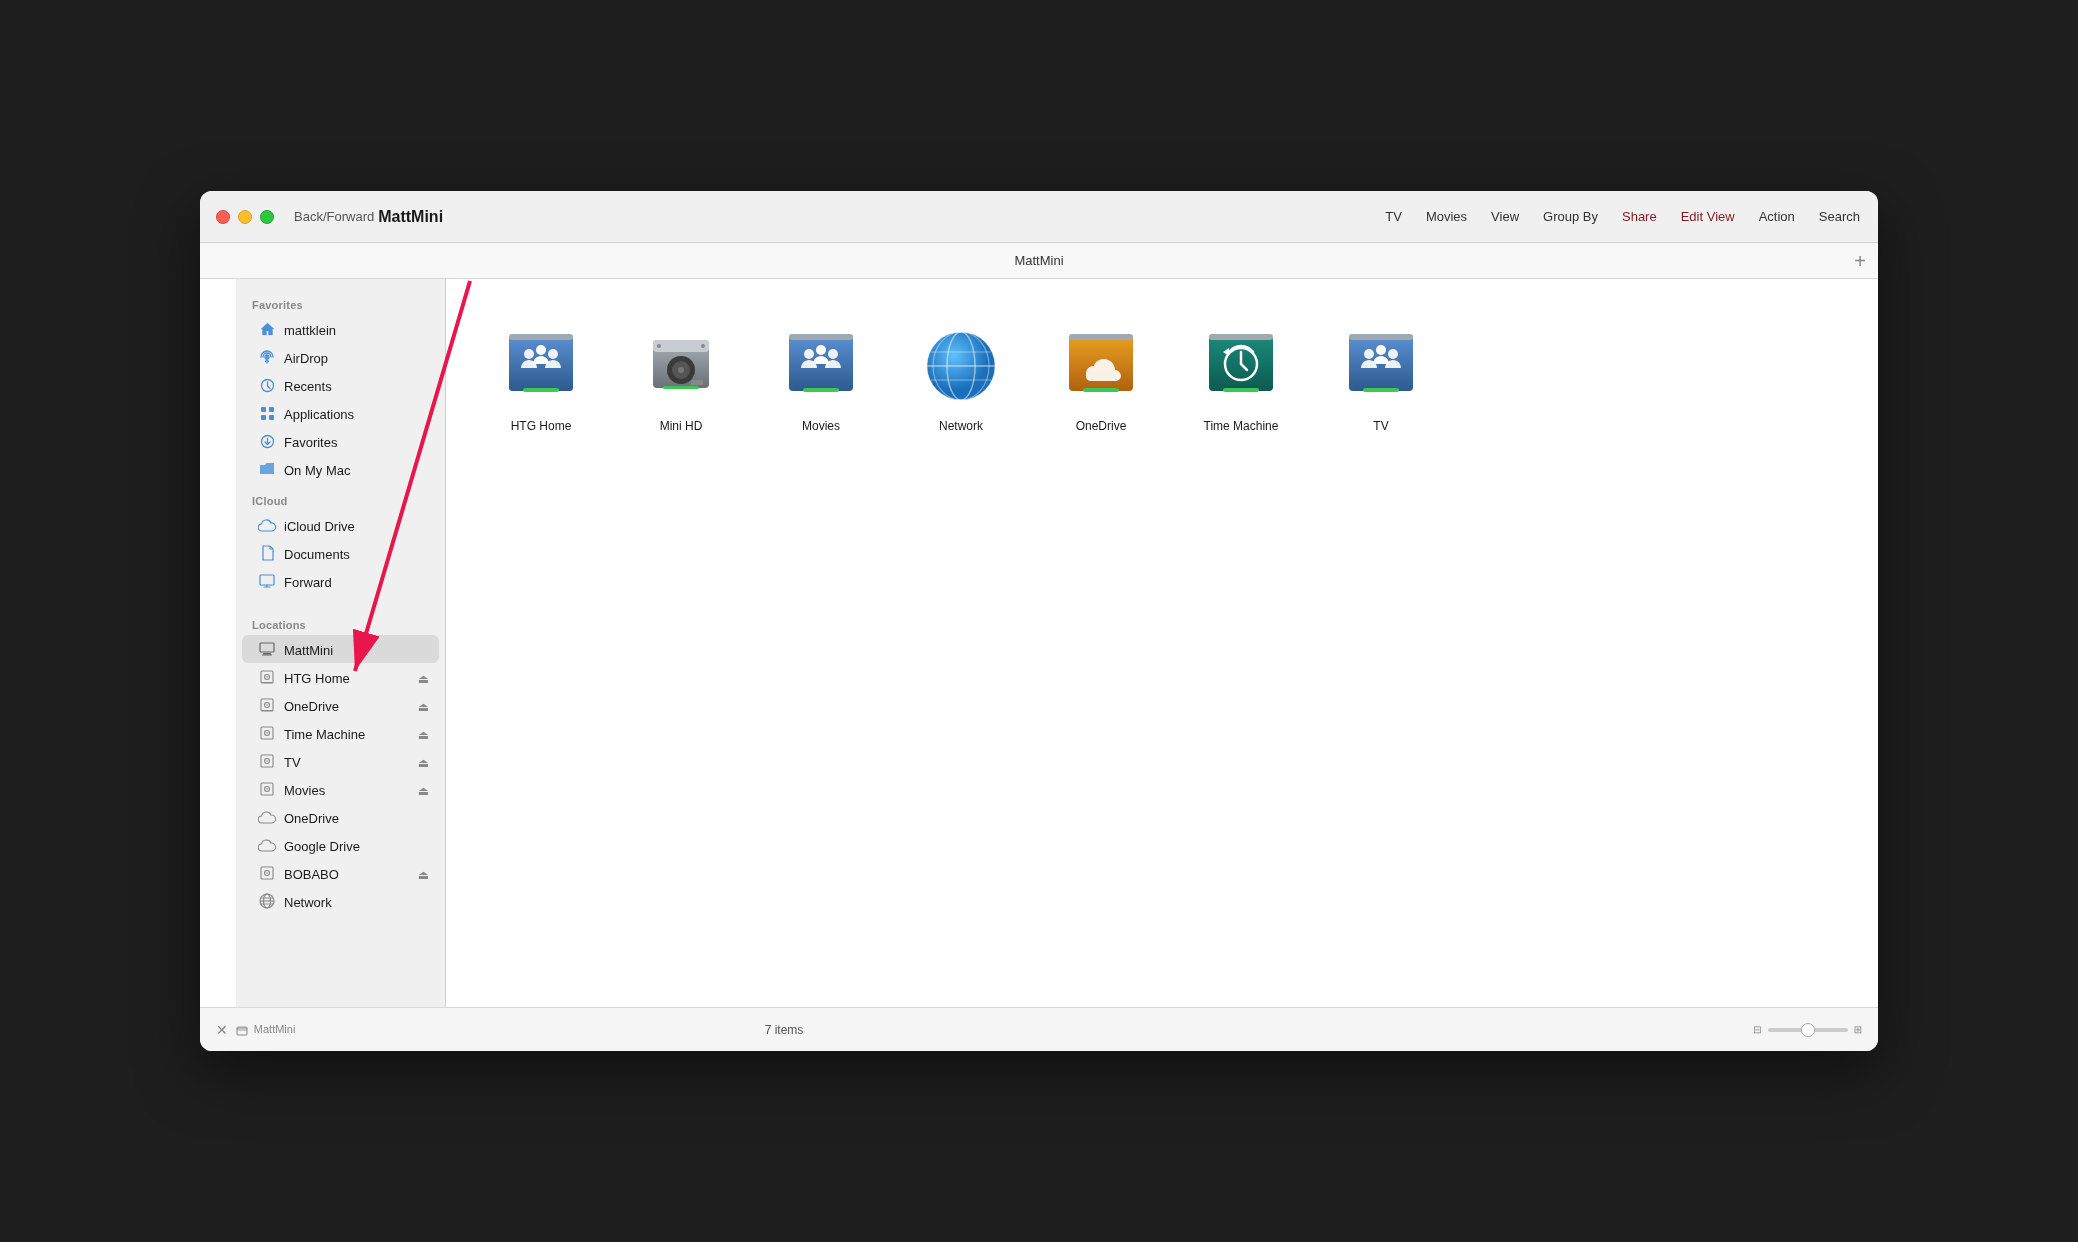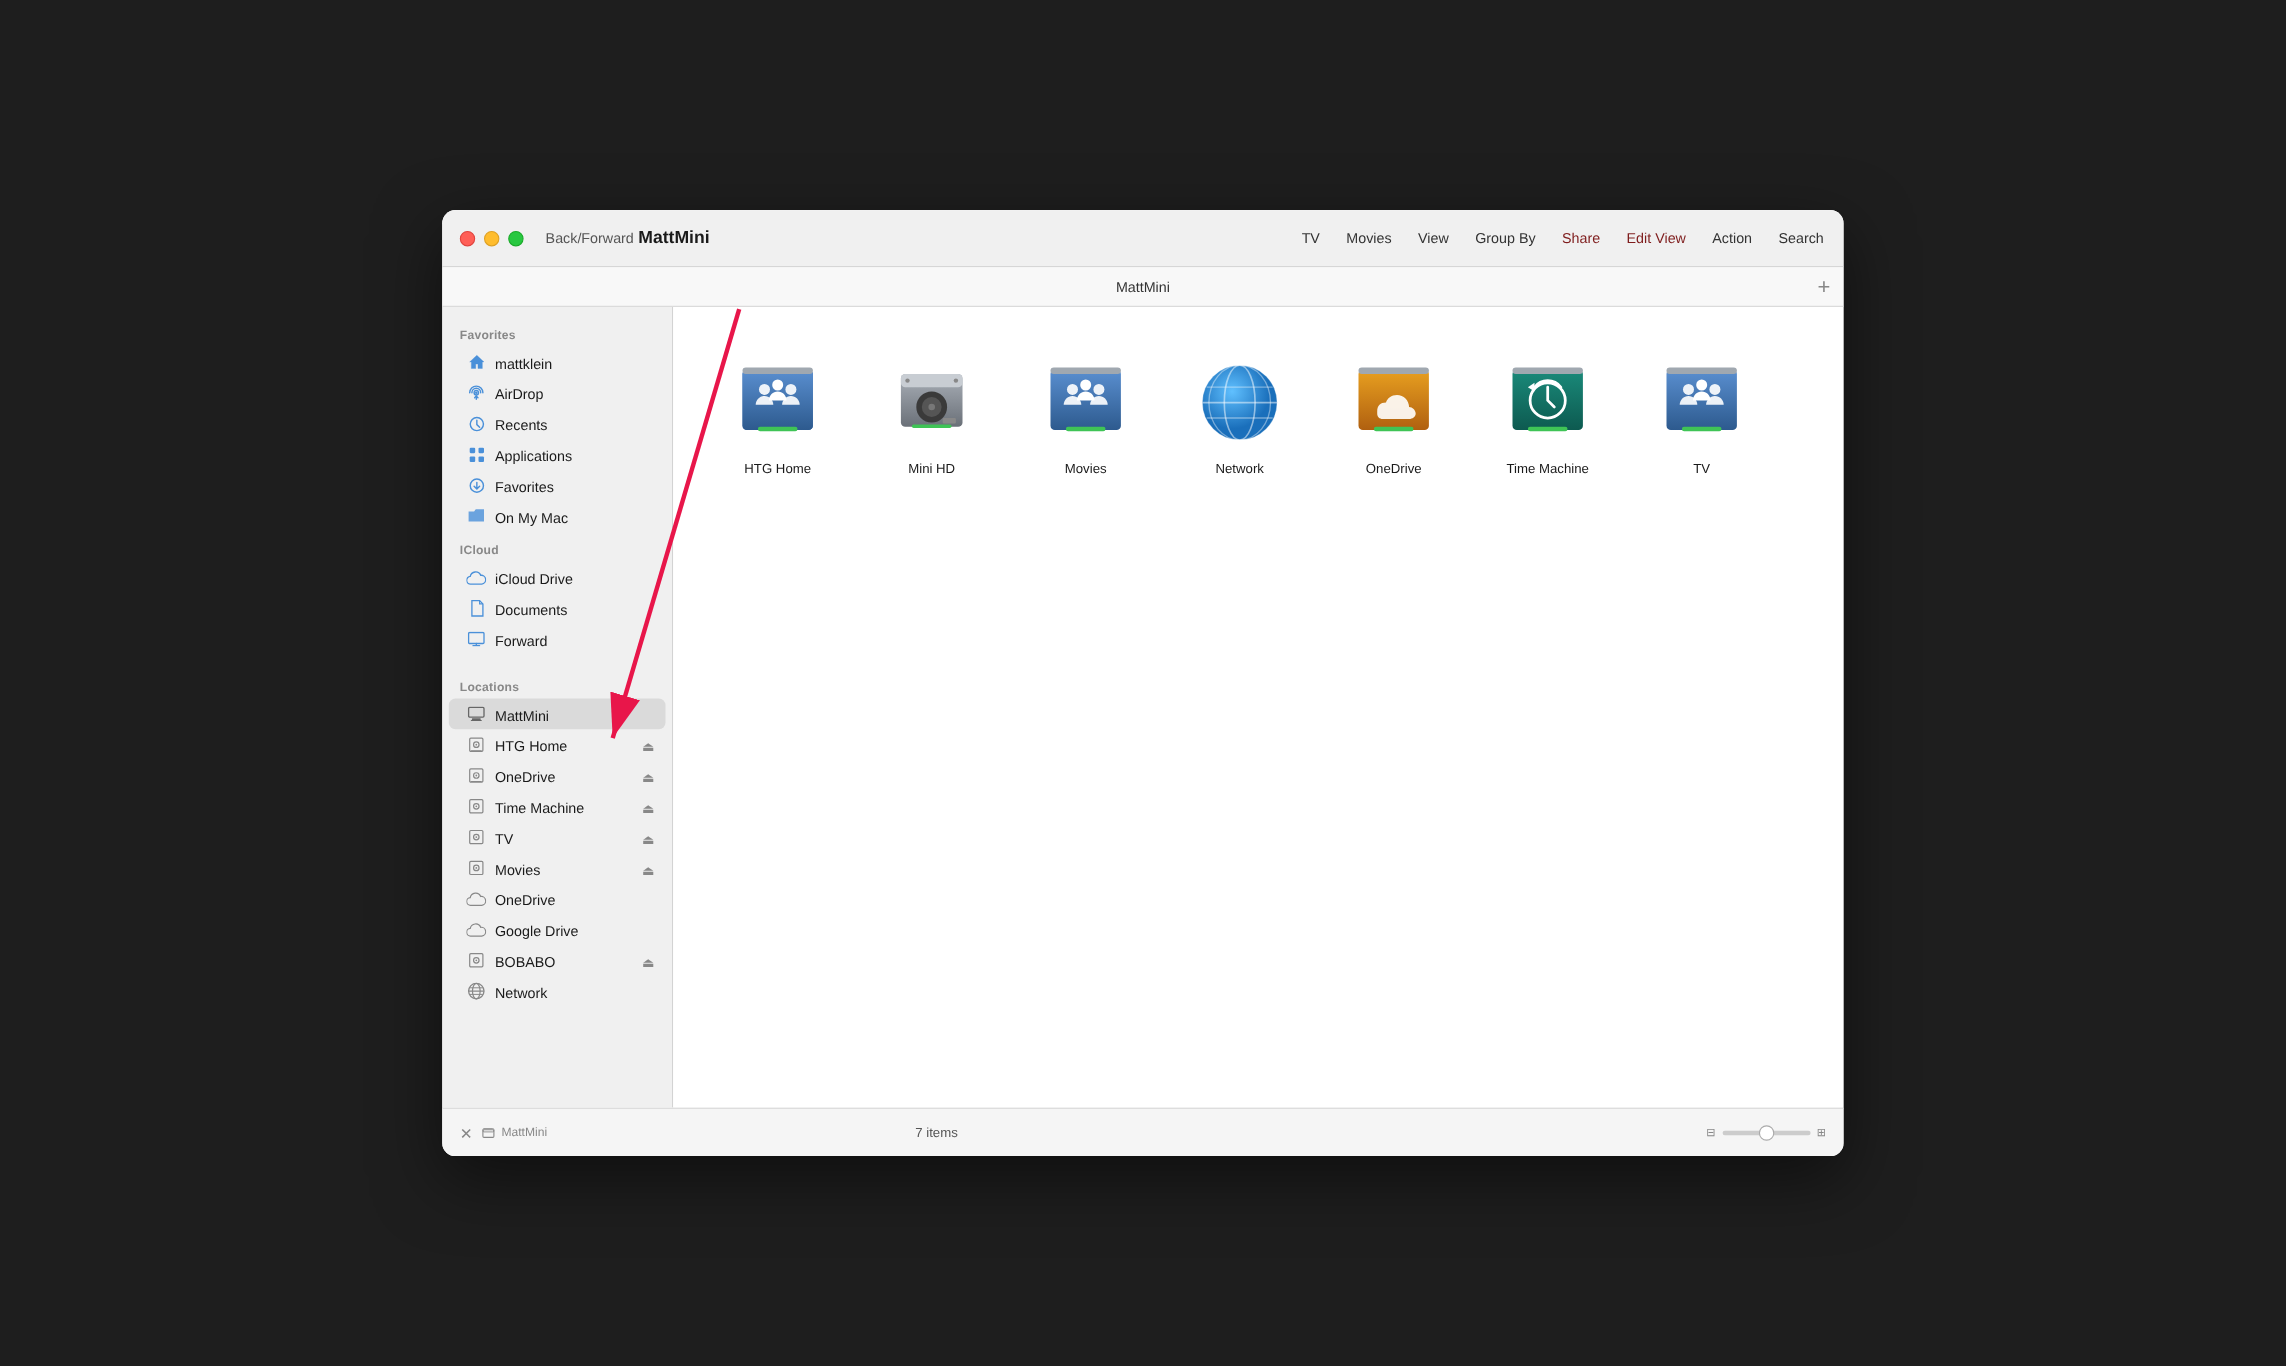--- a/index.html
+++ b/index.html
@@ -7,21 +7,21 @@
       font-family: -apple-system, BlinkMacSystemFont, "SF Pro Text", "Helvetica Neue", sans-serif;
       background: #1e1e1e;
       display: flex;
       justify-content: center;
       align-items: center;
       width: 2078px;
       height: 1242px;
       overflow: hidden;
     }
     .window {
-      width: 1274px;
+      width: 1678px;
       height: 860px;
       background: #ffffff;
       border-radius: 12px;
       box-shadow: 0 20px 60px rgba(0,0,0,0.5);
       display: flex;
       flex-direction: column;
       overflow: hidden;
     }
     
     .titlebar {
@@ -93,20 +93,21 @@
       font-size: 20px;
       color: #888;
       cursor: pointer;
       line-height: 1;
     }
     
     .main {
       display: flex;
       flex: 1;
       overflow: hidden;
+      padding-left: 36px;
     }
     
     .sidebar {
       width: 210px;
       background: #f0f0f0;
       border-right: 1px solid #d0d0d0;
       overflow-y: auto;
       padding: 12px 0;
       flex-shrink: 0;
     }

